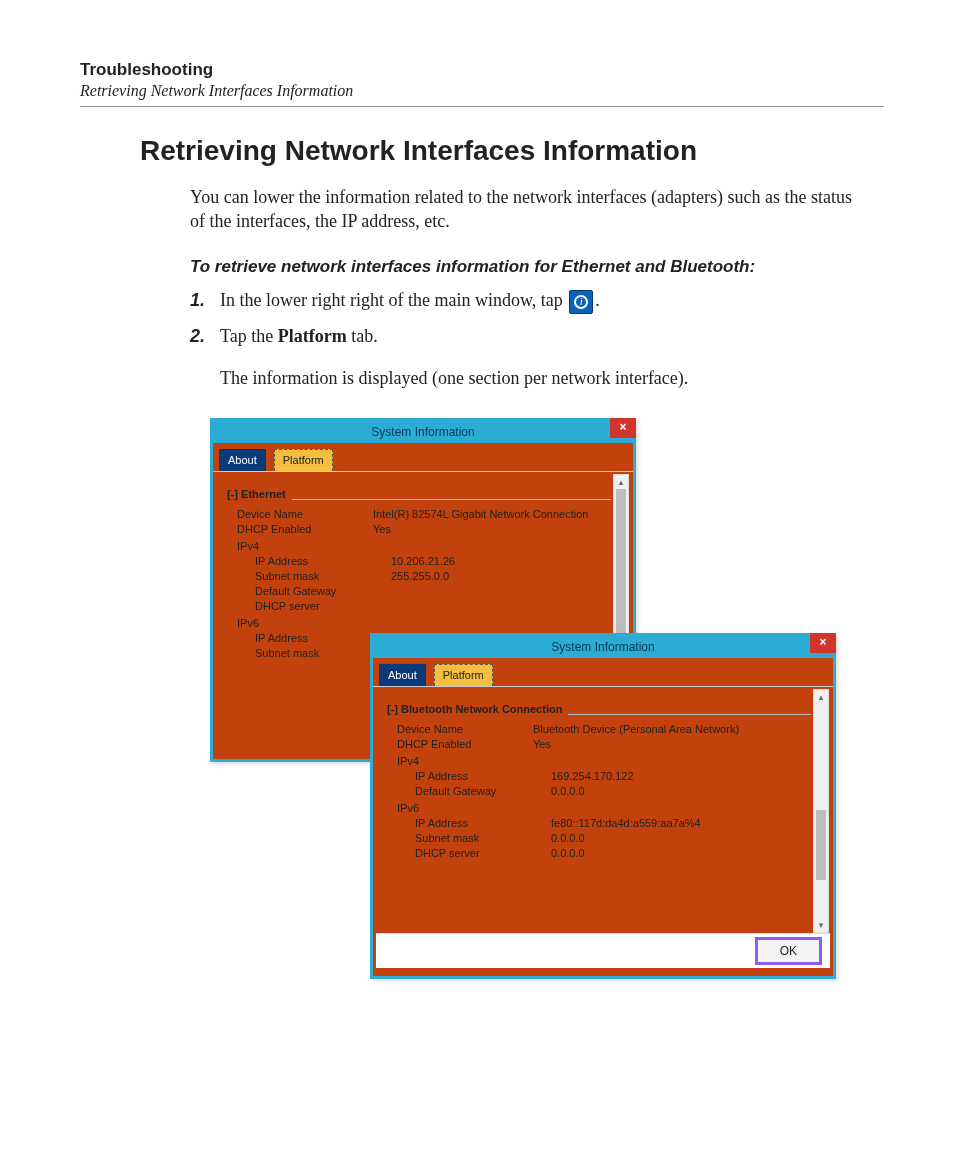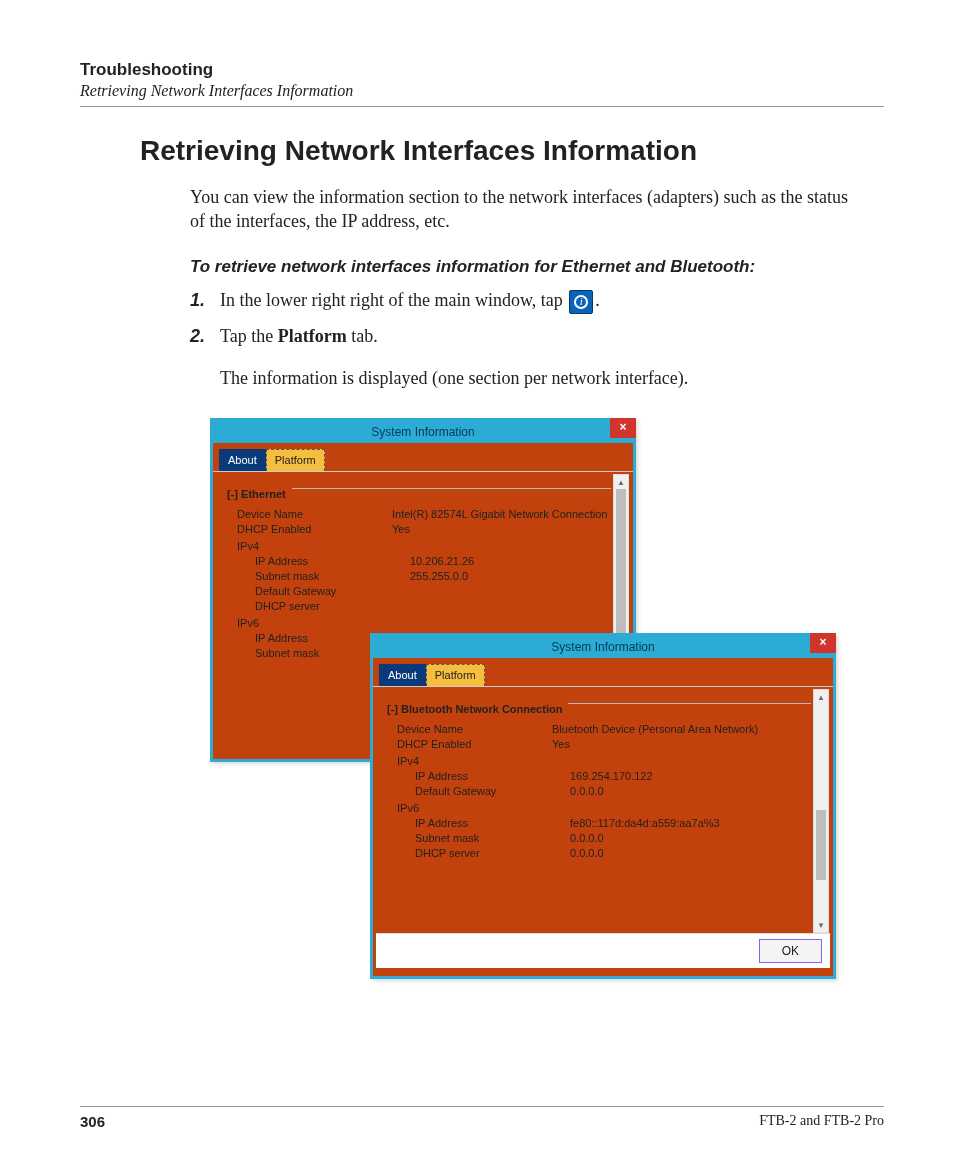--- a/index.html
+++ b/index.html
@@ -137,21 +137,21 @@
   .tabs {
     display: flex;
     padding: 6px 6px 0 6px;
     border-bottom: 1px solid #ccc;
   }
   .tab {
     padding: 4px 8px 5px 8px;
     font-size: 11px;
     border: 1px solid #999;
     border-bottom: none;
-    margin-right: 0;
+    margin-right: 8px;
   }
   .tab.about { background: #0b3a7a; color: #fff; border-color:#0b3a7a; }
   .tab.platform { background: #f5be3e; color: #222; border: 1px dashed #555; border-bottom:none; }
   .content-area {
     position: relative;
     padding: 10px 22px 10px 14px;
     height: calc(100% - 56px);
     box-sizing: border-box;
   }
   .scrollbar {
@@ -173,37 +173,37 @@
   .scrollbar .thumb {
     position: absolute; left: 2px; right: 2px;
     background: #bdbdbd;
   }
   .win1 .thumb { top: 14px; height: 160px; }
   .win2 .thumb { top: 120px; height: 70px; }
   .section-head {
     font-weight: bold;
     font-size: 11px;
     margin: 6px 0 8px 0;
-    display:flex; align-items:flex-start;
+    display:flex; align-items:flex-end;
   }
   .section-head .line { flex:1; border-top:1px solid #bbb; margin-left:6px; }
   .kv { display: flex; margin: 3px 0 3px 10px; }
   .kv.sub { margin-left: 28px; }
-  .kv .k { width: 155px; color:#222; }
+  .kv .k { width: 136px; color:#222; }
   .kv .v { flex: 1; color:#222; }
   .grouplabel { margin: 5px 0 2px 10px; }
   .buttonbar {
     position:absolute; left:3px; right:3px; bottom:3px; height:34px;
     border-top:1px solid #ddd;
     display:flex; justify-content:flex-end; align-items:center;
     padding-right:8px;
     background:#fff;
   }
   .okbtn {
-    border:1px solid #8b5cf6;
+    border:3px solid #8b5cf6;
     background:#f4f4f4;
     padding:4px 22px;
     font-size:12px;
   }
 
   .footer {
     position: absolute;
     left: 80px; right: 70px; bottom: 40px;
   }
   .footer-rule {
@@ -224,21 +224,21 @@
 <body>
 
 <div class="page">
   <div class="header-chapter">Troubleshooting</div>
   <div class="header-sub">Retrieving Network Interfaces Information</div>
   <hr class="header-rule">
 
   <h1 class="page-title">Retrieving Network Interfaces Information</h1>
 
   <div class="body-text">
-    <p>You can view the information section to the network interfaces (adapters) such as the status of the interfaces, the IP address, etc.</p>
+    <p>You can lower the information related to the network interfaces (adapters) such as the status of the interfaces, the IP address, etc.</p>
 
     <div class="subhead">To retrieve network interfaces information for Ethernet and Bluetooth:</div>
 
     <ol class="steps">
       <li>
         <span class="num">1.</span>
         <span class="txt">
           <span>In the lower right right of the main window, tap </span><span class="info-icon"></span><span>.</span>
         </span>
       </li>
@@ -338,21 +338,21 @@
             <span class="k">IP Address</span>
             <span class="v">169.254.170.122</span>
           </div>
         <div class="kv sub">
             <span class="k">Default Gateway</span>
             <span class="v">0.0.0.0</span>
           </div>
         <div class="grouplabel">IPv6</div>
         <div class="kv sub">
             <span class="k">IP Address</span>
-            <span class="v">fe80::117d:da4d:a559:aa7a%3</span>
+            <span class="v">fe80::117d:da4d:a559:aa7a%4</span>
           </div>
         <div class="kv sub">
             <span class="k">Subnet mask</span>
             <span class="v">0.0.0.0</span>
           </div>
         <div class="kv sub">
             <span class="k">DHCP server</span>
             <span class="v">0.0.0.0</span>
           </div>
         <div class="scrollbar" style="bottom:38px;">
@@ -360,20 +360,13 @@
           <div class="thumb"></div>
           <div class="arrow down">▾</div>
         </div>
         <div class="buttonbar">
           <div class="okbtn">OK</div>
         </div>
       </div>
     </div>
   </div>
 
-  <div class="footer">
-    <hr class="footer-rule">
-    <div class="footer-row">
-      <span class="pg">306</span>
-      <span class="doc">FTB-2 and FTB-2 Pro</span>
-    </div>
-  </div>
 </div>
 
 </body></html>

